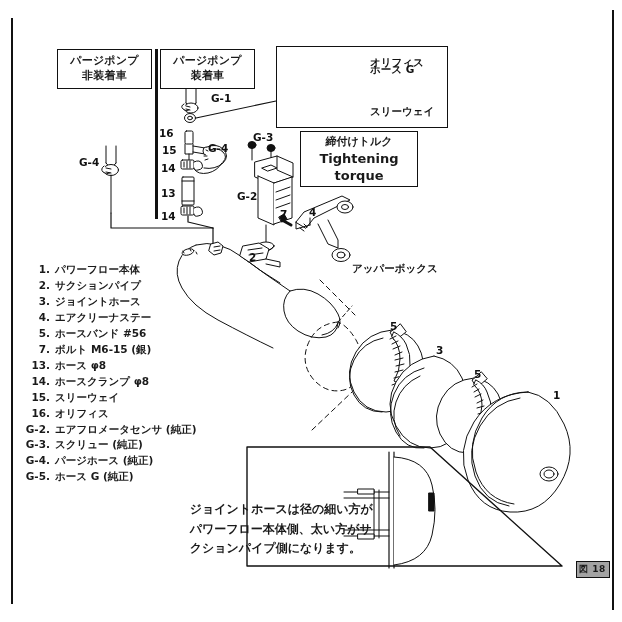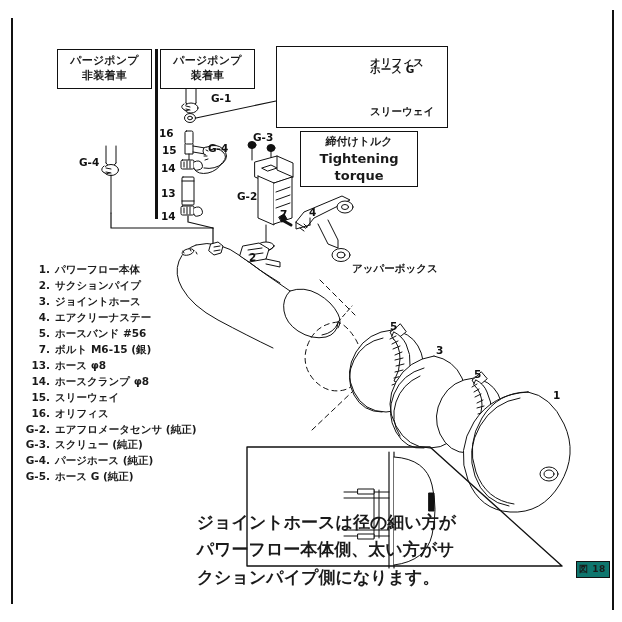--- a/index.html
+++ b/index.html
@@ -70,32 +70,32 @@
     display: inline-block;
     width: 26px;
     text-align: right;
     margin-right: 5px;
   }
 
   #note-block {
     position: absolute;
     left: 173px;
     top: 481px;
-    font-size: 17px;
+    font-size: 12px;
     line-height: 1.62;
     white-space: pre;
   }
 
   
   #fig-number {
     position: absolute;
     left: 576px;
     top: 561px;
     border: 1.5px solid #111;
-    background: #0f766e;
+    background: #a3a3a3;
     font-size: 9px;
     padding: 1px 3px 1px 2px;
     white-space: nowrap;
     letter-spacing: 0.5px;
   }
 
   
   .callout {
     position: absolute;
     font-size: 10.5px;

